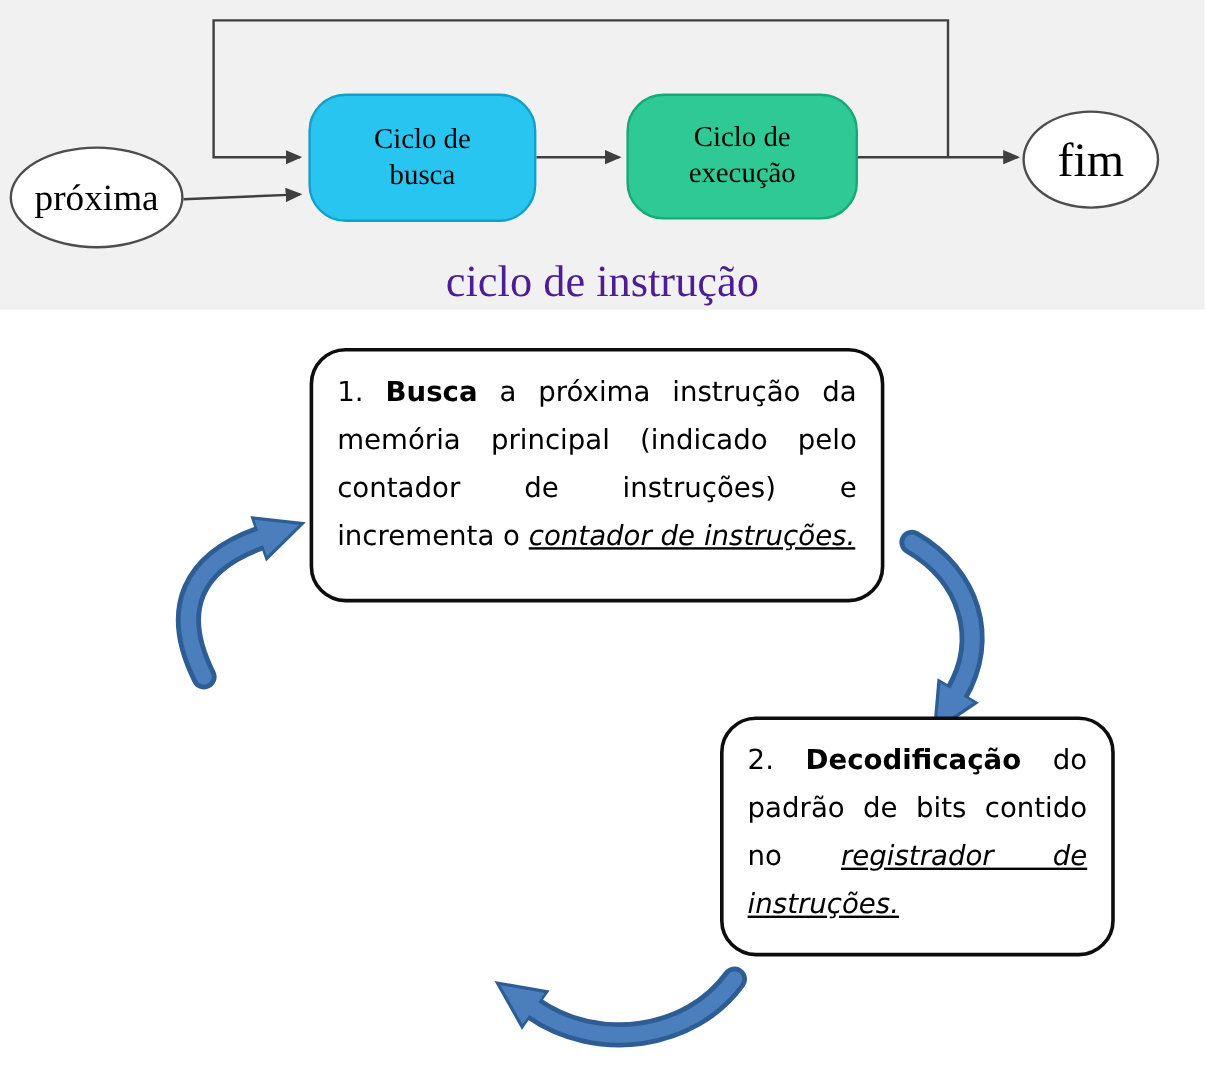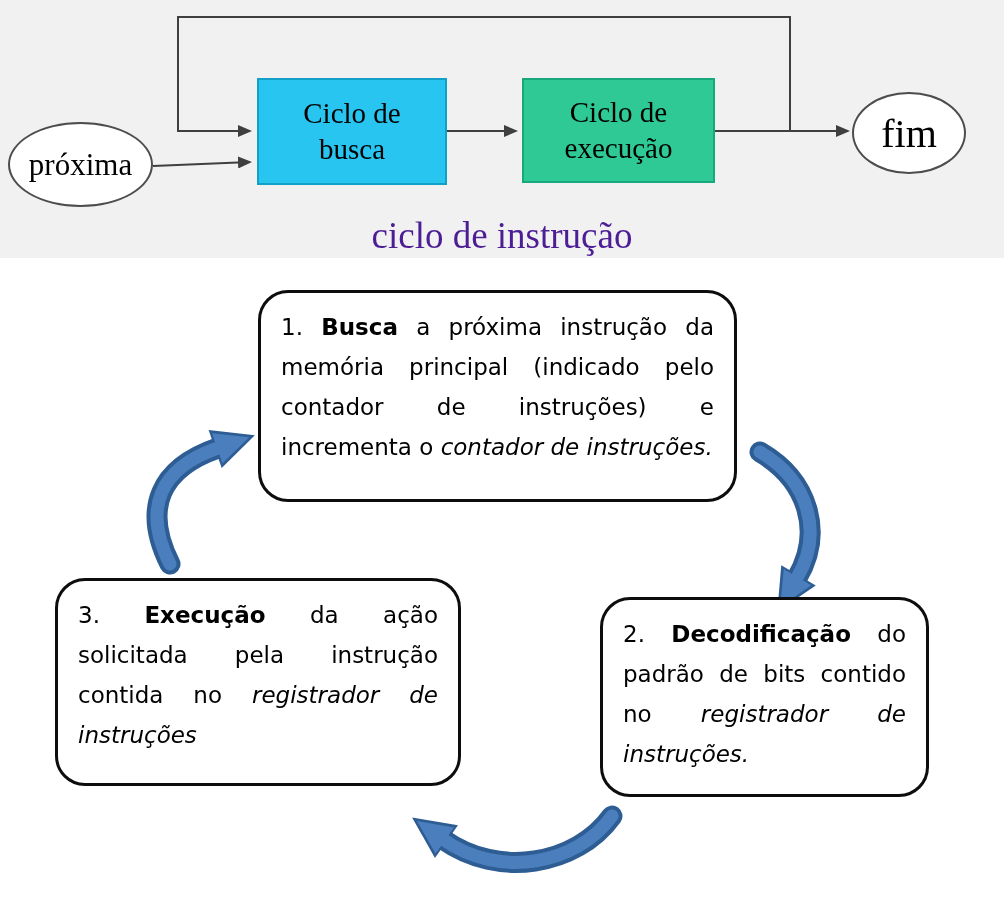--- a/index.html
+++ b/index.html
@@ -8,35 +8,35 @@
   .page { position:relative; width:1004px; height:900px; background:#ffffff; overflow:hidden; }
 
   
   .top-band { position:absolute; left:0; top:0; width:1004px; height:258px; background:#f1f1f1; }
   .flow-svg { position:absolute; left:0; top:0; }
   .node { position:absolute; display:flex; align-items:center; justify-content:center;
           font-family:"Liberation Serif", serif; color:#000; text-align:center; }
   .ellipse { background:#ffffff; border:2px solid #4d4d4d; border-radius:50%; }
   .start-node { left:8px; top:122px; width:145px; height:85px; font-size:31px; }
   .end-node { left:852px; top:92px; width:114px; height:82px; font-size:40px; }
-  .proc { white-space:pre-line; line-height:1.22; font-size:29px; }
+  .proc { white-space:pre-line; line-height:1.22; font-size:24px;border-radius:31px; }
   .fetch-node { left:257px; top:78px; width:190px; height:107px; border:2px solid #12a0c8; }
   .exec-node  { left:522px; top:78px; width:193px; height:105px; border:2px solid #17a97b; }
   .caption { position:absolute; left:0; top:214px; width:1004px; text-align:center;
              font-family:"Liberation Serif", serif; font-size:37px; color:#4c1d95; }
 
   
   .step { position:absolute; background:#ffffff; border:3px solid #0d0d0d; border-radius:30px;
           padding:14px 20px; font-size:23px; line-height:40px; color:#000;
           text-align:justify; z-index:2; font-family:"DejaVu Sans", sans-serif; }
   .step1 { left:258px; top:290px; width:479px; min-height:212px; }
   .step2 { left:600px; top:597px; width:329px; min-height:200px; }
   .step3 { left:55px;  top:578px; width:406px; min-height:208px; }
   .b { font-weight:bold; }
-  .i { font-style:italic; }
+  .i { font-style:italic;text-decoration:underline; }
 
   .cycle-svg { position:absolute; left:0; top:0; z-index:1; pointer-events:none; }
 </style>
 </head>
 <body>
 
 <div class="page">
 
   <div class="top-band">
 
@@ -76,23 +76,20 @@
   </div>
 
   <div class="step step1">
     <p><span>1. </span><span class="b">Busca</span><span> a próxima instrução da memória principal (indicado pelo contador de instruções) e incrementa o </span><span class="i">contador de instruções.</span></p>
   </div>
 
   <div class="step step2">
     <p><span>2. </span><span class="b">Decodificação</span><span> do padrão de bits contido no </span><span class="i">registrador de instruções.</span></p>
   </div>
 
-  <div class="step step3">
-    <p><span>3. </span><span class="b">Execução</span><span> da ação solicitada pela instrução contida no </span><span class="i">registrador de instruções</span></p>
-  </div>
 
   <svg class="cycle-svg" width="1004" height="900" viewBox="0 0 1004 900">
     <defs>
       <marker id="headD" markerUnits="userSpaceOnUse" markerWidth="46" markerHeight="46" refX="5" refY="23" orient="auto">
         <path d="M2,3 L44,23 L2,43 Z" fill="#2e5d94"></path>
       </marker>
       <marker id="headL" markerUnits="userSpaceOnUse" markerWidth="40" markerHeight="40" refX="1" refY="20" orient="auto">
         <path d="M0,4 L34,20 L0,36 Z" fill="#4a7ebd"></path>
       </marker>
     </defs>

